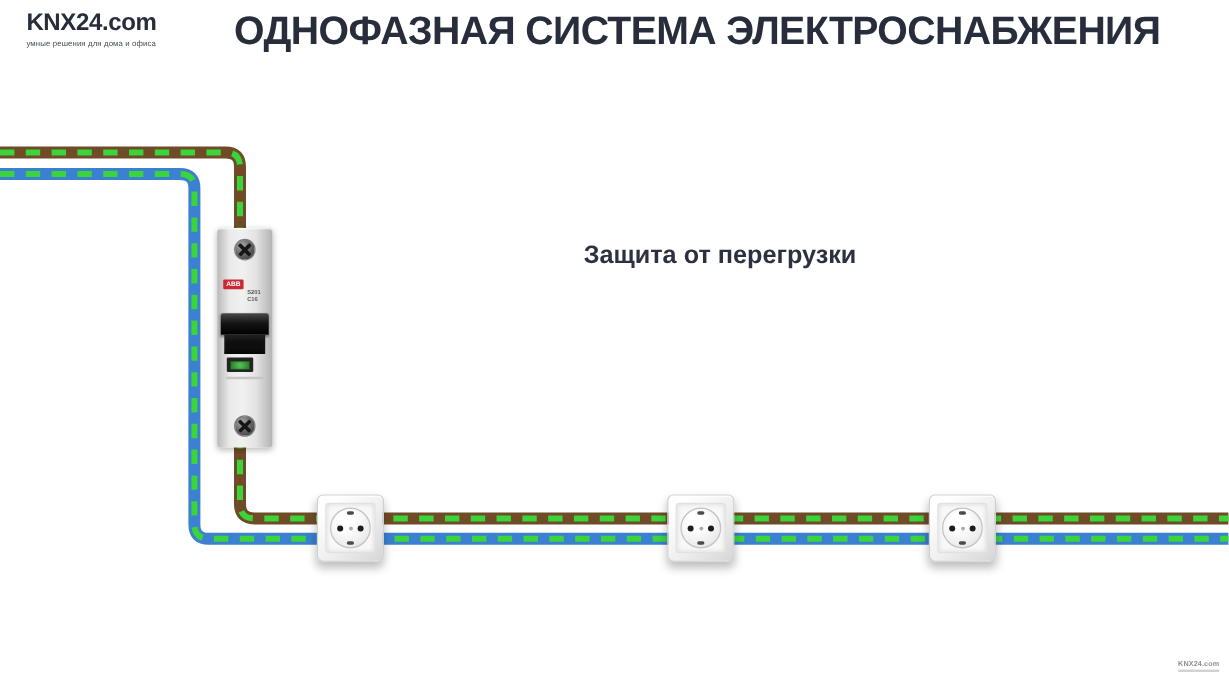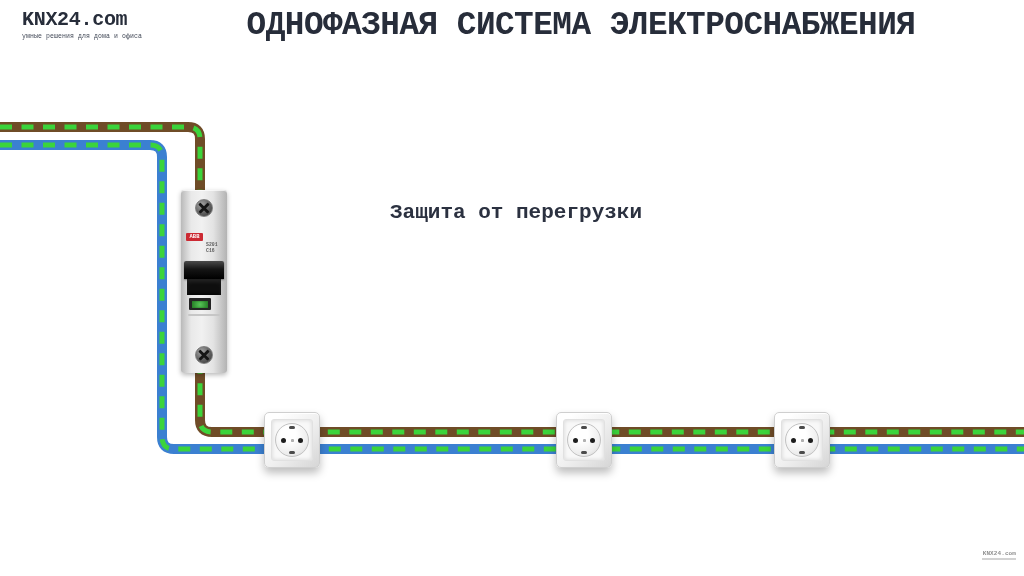--- a/index.html
+++ b/index.html
@@ -1,31 +1,31 @@
 <!DOCTYPE html>
 <html><head>
 <meta charset="utf-8">
 <style>
   html,body{margin:0;padding:0;background:#fff;}
   .stage{
     position:relative;width:1024px;height:576px;overflow:hidden;
-    background:#ffffff;font-family:Liberation Mono, monospace;
+    background:#ffffff;font-family:Liberation Sans, sans-serif;
   }
   
   .logo{position:absolute;left:22px;top:8px;width:130px;}
   .logo-title{font-size:20px;font-weight:800;letter-spacing:-0.3px;color:#272d3a;}
   .logo-subtitle{font-size:6.5px;color:#424957;margin-top:2px;letter-spacing:0.1px;}
   .page-title{
     position:absolute;left:148px;right:10px;top:7px;text-align:center;
     font-size:33px;font-weight:800;letter-spacing:-0.5px;color:#272d3a;
     transform:scaleX(0.99);transform-origin:center;white-space:nowrap;
   }
   
   .annotation{
-    position:absolute;left:390px;top:199px;width:420px;
+    position:absolute;left:390px;top:199px;width:420px;text-align:center;
     font-size:21px;font-weight:800;color:#2b3140;line-height:27px;
   }
   
   .wiring{position:absolute;left:0;top:0;}
   
   .breaker{
     position:absolute;left:181px;top:190px;width:46px;height:183px;
     background:linear-gradient(90deg,#b9b9b9 0%,#e9e9e9 22%,#f1f1f1 45%,#e3e3e3 70%,#b3b3b3 100%);
     border-radius:3px;box-shadow:0 2px 5px rgba(0,0,0,0.28), inset 0 1px 0 rgba(255,255,255,0.7);
   }

